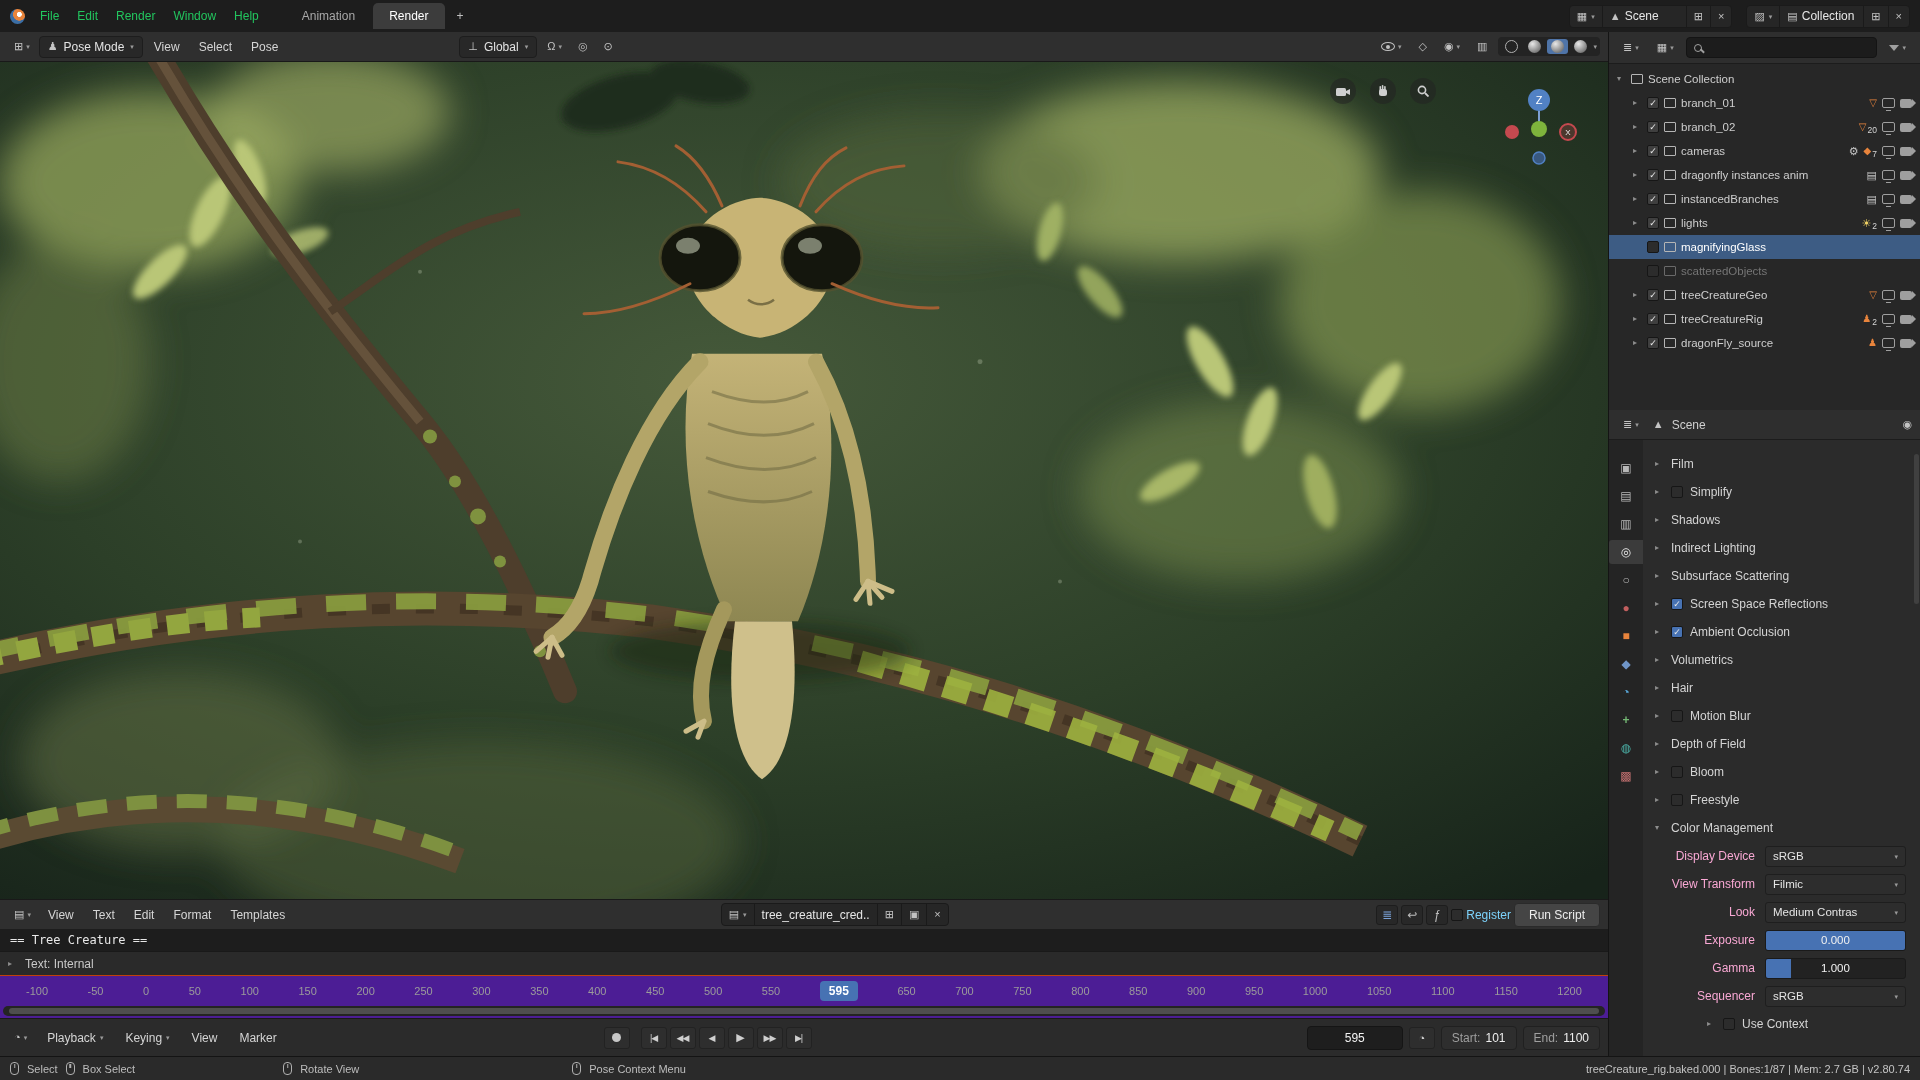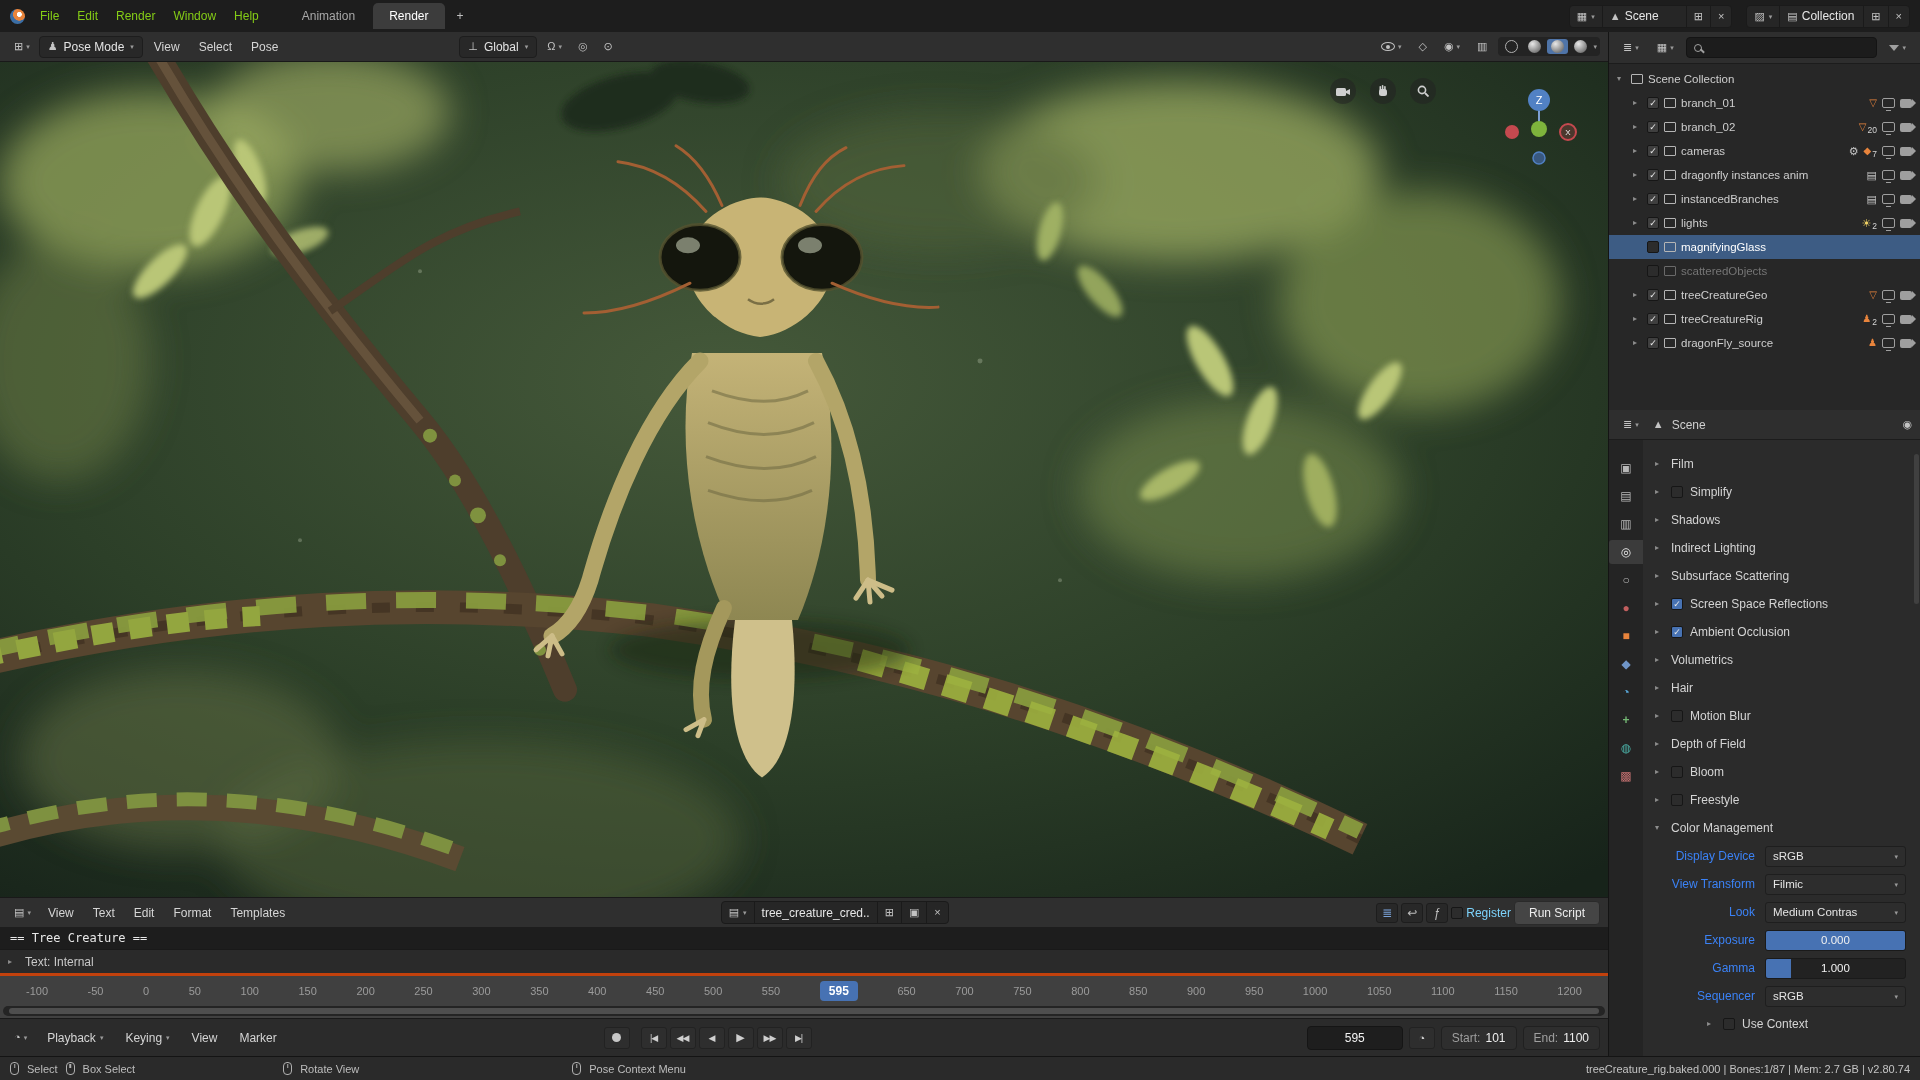--- a/index.html
+++ b/index.html
@@ -4,21 +4,21 @@
 <style>
   *{box-sizing:border-box;margin:0;padding:0;user-select:none}
   html,body{width:1920px;height:1080px;overflow:hidden;background:#000}
   body{font-family:"Liberation Sans",sans-serif;font-size:12px;color:#cfcfcf}
   .app{width:1920px;height:1080px;display:flex;flex-direction:column}
 
   
   .topbar{height:32px;background:#1d1d1d;display:flex;align-items:center;padding:0 8px;flex:0 0 auto}
   .logo{width:15px;height:15px;border-radius:50%;margin:0 6px 0 2px;
         background:radial-gradient(circle at 62% 36%, #ffffff 0 2.2px, #e8843c 2.8px 6px, #3b6ea5 6.5px)}
-  .tb-menu{padding:4px 9px;border-radius:4px;color:#84cc16}
+  .tb-menu{padding:4px 9px;border-radius:4px;color:#22c55e}
   .ws-tabs{display:flex;align-items:flex-start;margin-left:18px;gap:2px}
   .ws-tab{padding:6px 16px;border-radius:5px 5px 0 0;color:#a8a8a8}
   .ws-tab.active{background:#3c3c3c;color:#fff}
   .ws-add{padding:6px 10px;color:#c0c0c0}
   .tb-right{margin-left:auto;display:flex;align-items:center;gap:14px;padding-right:2px}
   .idblock{display:flex;align-items:center;height:23px;background:#262626;border:1px solid #1a1a1a;border-radius:4px;overflow:hidden}
   .idblock .seg{display:flex;align-items:center;gap:4px;padding:0 7px;height:100%}
   .idblock .seg + .seg{border-left:1px solid #1a1a1a}
   .idblock .name{color:#e6e6e6;min-width:84px}
   .glyph{font-size:11px;color:#c3c3c3;line-height:1}
@@ -54,21 +54,21 @@
   .txt-header{height:30px;background:#2f2f2f;border-top:1px solid #191919;display:flex;align-items:center;padding:0 8px;flex:0 0 auto}
   .g-left,.g-center,.g-right{display:flex;align-items:center;gap:3px}
   .g-center{margin:0 auto}
   .toggle-btn{width:22px;height:20px;display:flex;align-items:center;justify-content:center;background:#282828;border:1px solid #1d1d1d;border-radius:3px;color:#bdbdbd}
   .toggle-btn.on{color:#7aa2d8}
   .btn{background:#454545;border:1px solid #2a2a2a;border-radius:4px;padding:4px 14px;color:#ededed}
   .txt-line{height:22px;background:#1d1d1d;display:flex;align-items:center;padding:0 10px;font-family:"DejaVu Sans Mono",monospace;font-size:12px;color:#e8e8e8;flex:0 0 auto}
   .txt-footer{height:24px;background:#2a2a2a;border-top:1px solid #191919;display:flex;align-items:center;gap:8px;padding:0 8px;color:#c9c9c9;flex:0 0 auto}
 
   
-  .timeline{flex:0 0 auto;background:#404040;border-top:3px solid #c2410c}
+  .timeline{flex:0 0 auto;background:#4c1d95;border-top:1px solid #c2410c}
   .ruler{height:30px;display:flex;align-items:center;justify-content:space-between;padding:0 26px;font-size:11px;color:#9b9b9b}
   .frame-badge{background:#4772b3;color:#fff;font-weight:bold;border-radius:4px;padding:3px 9px;font-size:12px}
   .tl-scroll{height:10px;margin:0 3px 2px;background:#242424;border-radius:5px;position:relative}
   .tl-thumb{position:absolute;top:2px;bottom:2px;left:6px;right:6px;background:#4e4e4e;border-radius:4px}
 
   
   .playbar{height:38px;background:#2b2b2b;border-top:1px solid #191919;display:flex;align-items:center;gap:6px;padding:0 8px;position:relative;flex:0 0 auto}
   .transport{position:absolute;left:44%;transform:translateX(-50%);display:flex;align-items:center;gap:3px}
   .tbtn{min-width:26px;height:22px;padding:0 5px;background:#2e2e2e;border:1px solid #222;border-radius:3px;display:flex;align-items:center;justify-content:center;color:#cfcfcf;font-size:9px;letter-spacing:-1px}
   .tbtn.play{font-size:11px;letter-spacing:0}
@@ -113,21 +113,21 @@
   
   .props{flex:1;display:flex;flex-direction:column;min-height:0}
   .pr-head{height:30px;background:#2e2e2e;border-bottom:1px solid #1c1c1c;display:flex;align-items:center;gap:8px;padding:0 8px}
   .pr-body{flex:1;display:flex;min-height:0;background:#2b2b2b}
   .pr-tabs{width:34px;background:#242424;display:flex;flex-direction:column;padding-top:16px;gap:4px;flex:0 0 auto}
   .ptab{height:24px;display:flex;align-items:center;justify-content:center;font-size:12px;color:#b0b0b0}
   .ptab.active{background:#3b3b3b;border-radius:3px 0 0 3px;color:#ececec}
   .pr-list{flex:1;padding-top:10px;position:relative}
   .prow{height:28px;display:flex;align-items:center;gap:7px;padding:0 12px;color:#d4d4d4}
   .cmrow{height:28px;display:flex;align-items:center;padding-right:14px}
-  .cml{flex:0 0 122px;text-align:right;padding-right:10px;color:#3b82f6}
+  .cml{flex:0 0 122px;text-align:right;padding-right:10px;color:#f9a8d4}
   .cmw{flex:1;height:21px;border-radius:3px;position:relative;font-size:11.5px}
   .dd{background:#2d2d2d;border:1px solid #1e1e1e;display:flex;align-items:center;padding:0 7px;color:#e4e4e4}
   .dd .chev{margin-left:auto}
   .slider{background:#222;border:1px solid #1a1a1a;overflow:hidden;text-align:center;color:#f0f0f0;line-height:19px}
   .slider .fill{position:absolute;left:0;top:0;bottom:0;background:#4772b3}
   .slider .v{position:relative}
   .ucrow{height:28px;display:flex;align-items:center;gap:7px;padding-left:64px;color:#d4d4d4}
   .pscroll{position:absolute;right:1px;top:14px;width:5px;height:150px;background:#404040;border-radius:3px}
 </style>
 </head>

